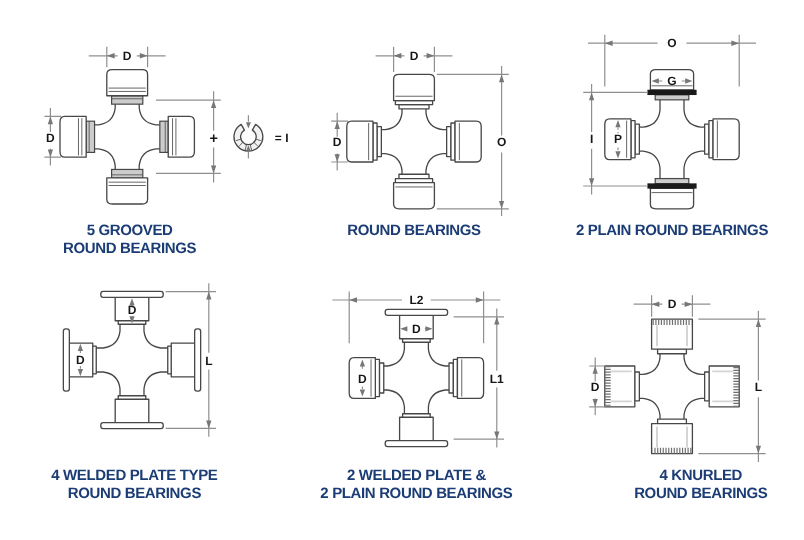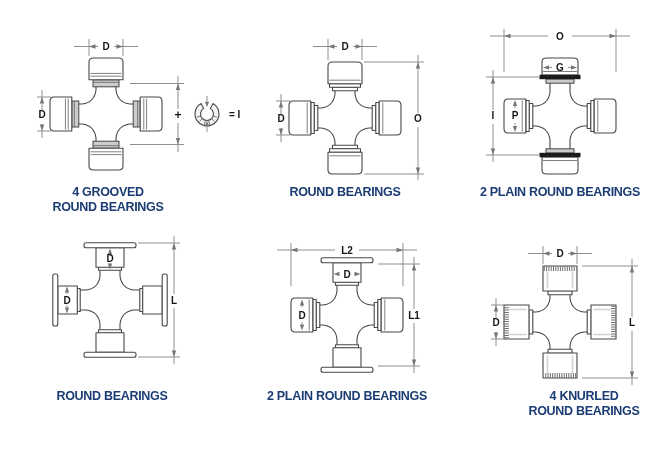--- a/index.html
+++ b/index.html
@@ -114,21 +114,21 @@
     </g>
     <g>
       <line class="d" x1="189" y1="84" x2="189" y2="89.5"></line>
         <polygon class="ar" points="189,95 186.9,89.8 191.1,89.8"></polygon>
       <line class="d" x1="189" y1="120" x2="189" y2="114.5"></line>
         <polygon class="ar" points="189,109 186.9,114.2 191.1,114.2"></polygon>
     </g>
     <text class="t ts" x="211" y="106">= I</text>
   </svg>
   <div class="cap" style="left:8px;top:185px;width:200px">
-    <span>4 GROOVED</span>
+    <span>5 GROOVED</span>
     <span>ROUND BEARINGS</span>
   </div>
 
   <svg class="diag" style="left:252px;top:12px" width="198" height="172" viewBox="0 0 198 172">
     <g transform="translate(93,106)">
       <use href="#body"></use>
       <use href="#capPlain"></use>
       <use href="#capPlain" transform="rotate(90)"></use>
       <use href="#capPlain" transform="rotate(180)"></use>
       <use href="#capPlain" transform="rotate(270)"></use>
@@ -236,20 +236,21 @@
       <line class="d" x1="130" y1="13" x2="172" y2="13"></line>
         <line class="d" x1="130" y1="127" x2="172" y2="127"></line>
       <line class="d" x1="166" y1="6" x2="166" y2="64"></line>
         <line class="d" x1="166" y1="78" x2="166" y2="134"></line>
       <polygon class="ar" points="166,13 163.8,19.5 168.2,19.5"></polygon>
         <polygon class="ar" points="166,127 163.8,120.5 168.2,120.5"></polygon>
       <text class="t" x="166" y="74">L</text>
     </g>
   </svg>
   <div class="cap" style="left:12px;top:389px;width:200px">
+    <span>4 WELDED PLATE TYPE</span>
     <span>ROUND BEARINGS</span>
   </div>
 
   <svg class="diag" style="left:252px;top:230px" width="198" height="172" viewBox="0 0 198 172">
     <g transform="translate(95,85)">
       <use href="#body"></use>
       <use href="#capPlate"></use>
       <use href="#capPlain" transform="rotate(90)"></use>
       <use href="#capPlate" transform="rotate(180)"></use>
       <use href="#capPlain" transform="rotate(270)"></use>
@@ -281,20 +282,21 @@
       <line class="d" x1="126" y1="34" x2="168" y2="34"></line>
         <line class="d" x1="126" y1="136" x2="168" y2="136"></line>
       <line class="d" x1="162" y1="27" x2="162" y2="79"></line>
         <line class="d" x1="162" y1="93" x2="162" y2="143"></line>
       <polygon class="ar" points="162,34 159.8,40.5 164.2,40.5"></polygon>
         <polygon class="ar" points="162,136 159.8,129.5 164.2,129.5"></polygon>
       <text class="t" x="162" y="89">L1</text>
     </g>
   </svg>
   <div class="cap" style="left:247px;top:389px;width:200px">
+    <span>2 WELDED PLATE &amp;</span>
     <span>2 PLAIN ROUND BEARINGS</span>
   </div>
 
   <svg class="diag" style="left:448px;top:230px" width="222" height="172" viewBox="0 0 222 172">
     <g transform="translate(112,92)">
       <use href="#body"></use>
       <use href="#capKnurled"></use>
       <use href="#capKnurled" transform="rotate(90)"></use>
       <use href="#capKnurled" transform="rotate(180)"></use>
       <use href="#capKnurled" transform="rotate(270)"></use>

